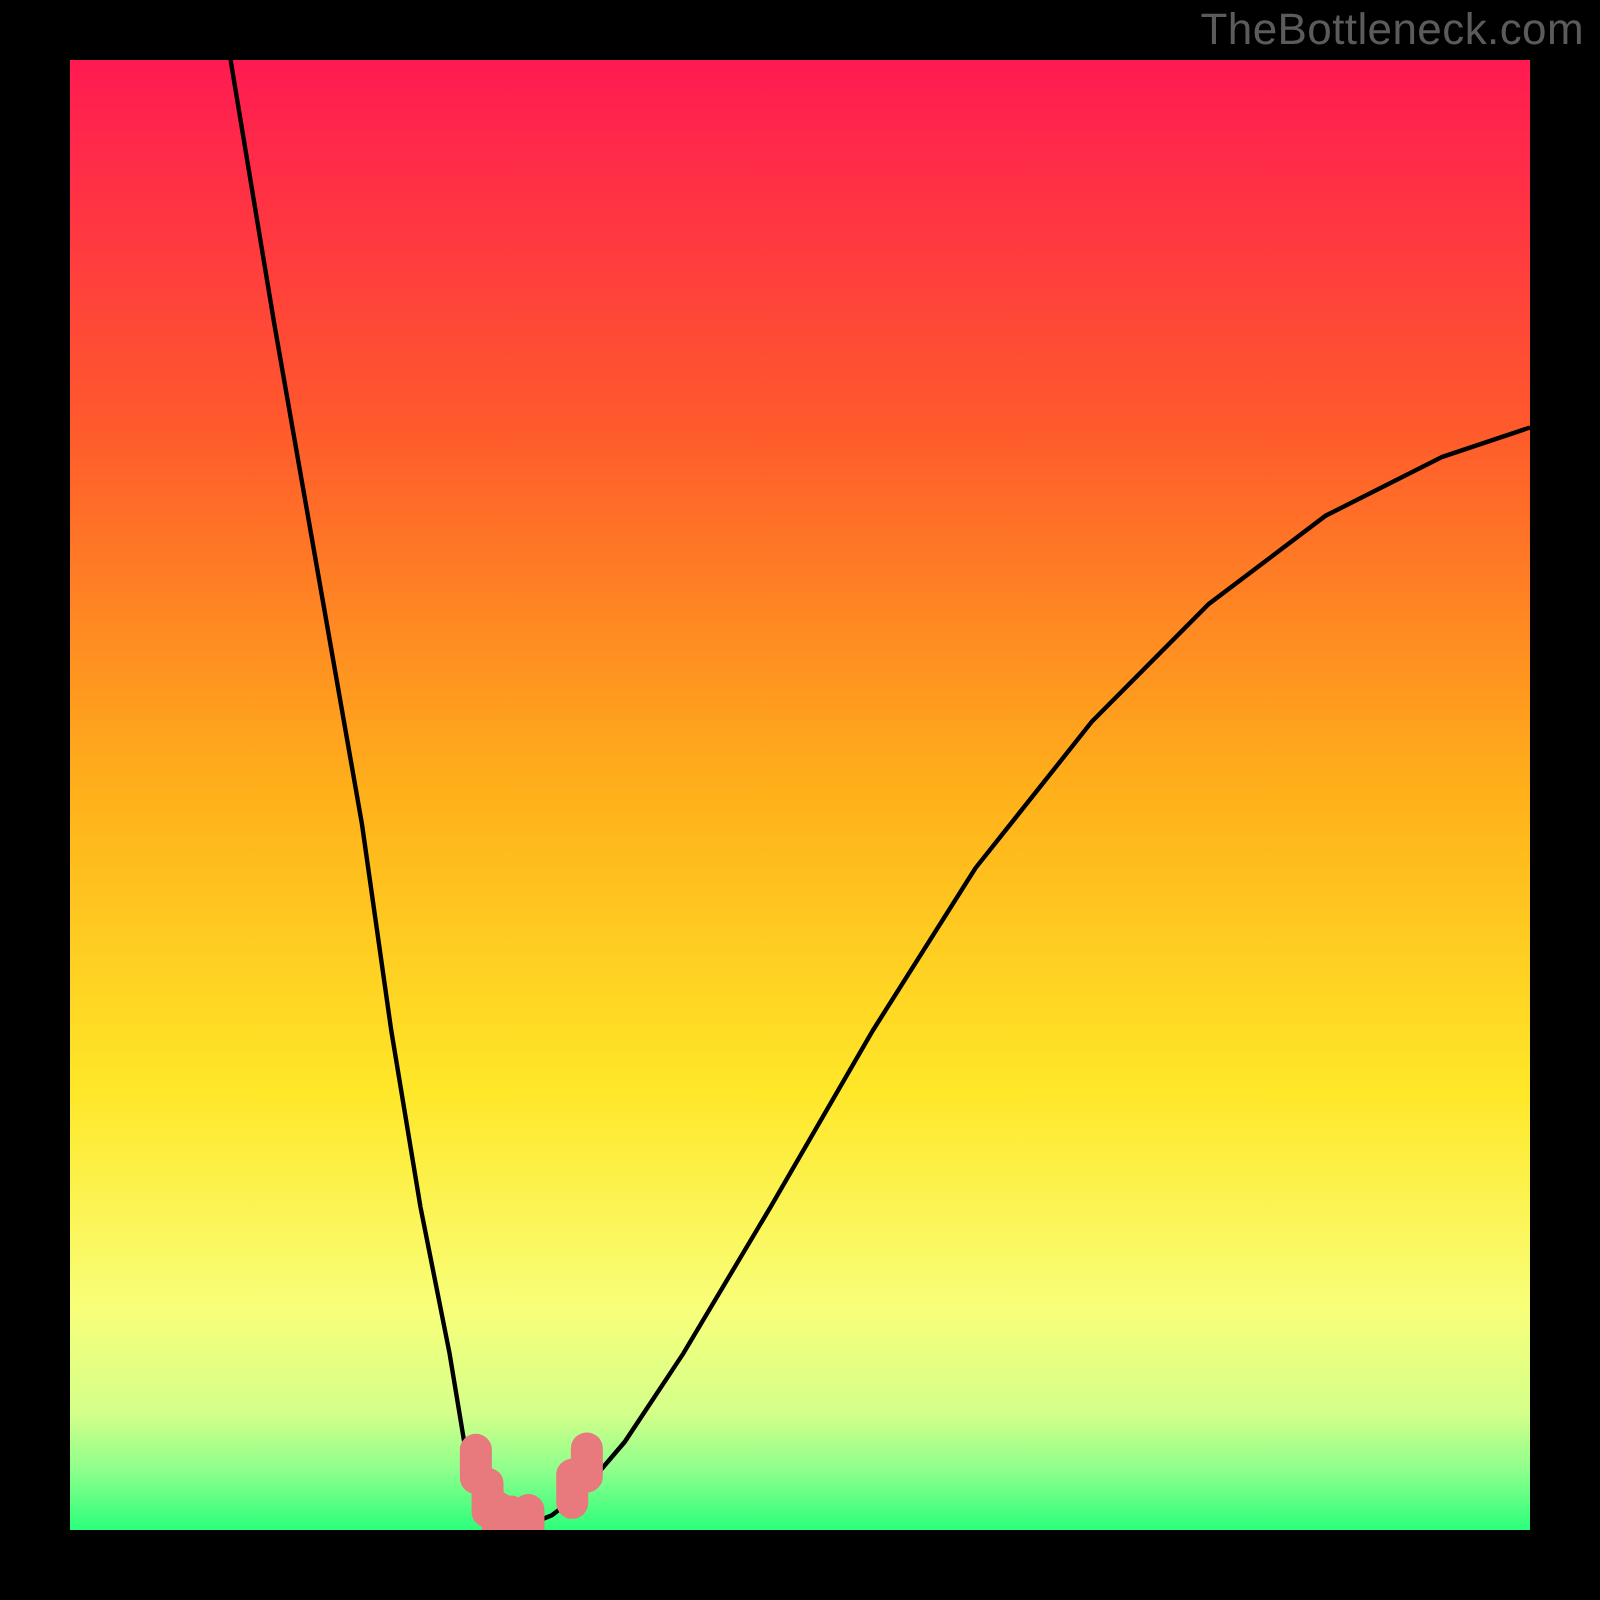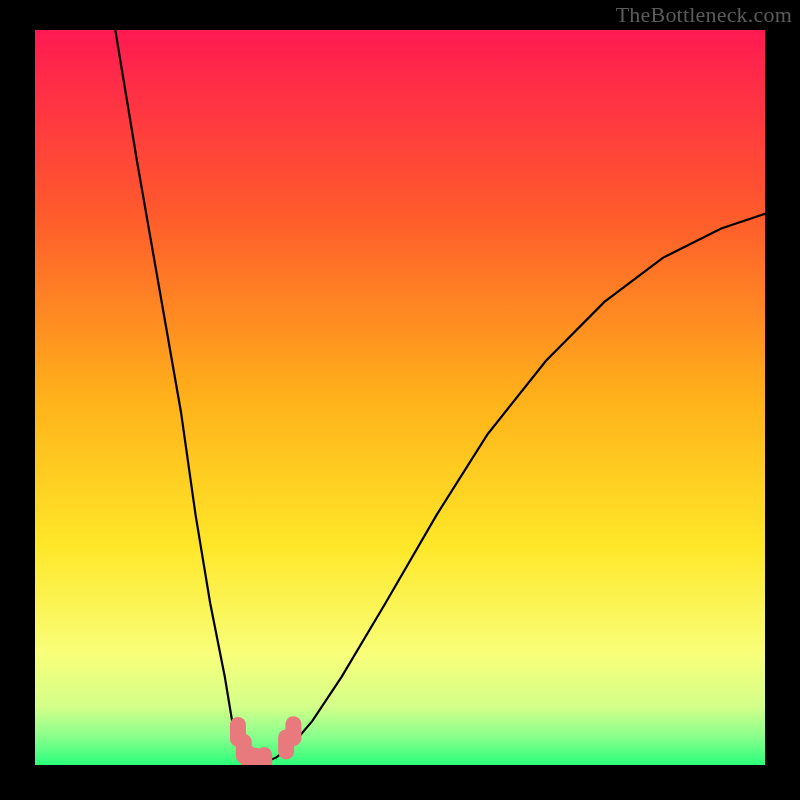--- a/index.html
+++ b/index.html
@@ -11,21 +11,20 @@
     overflow: hidden;
     font-family: Arial, Helvetica, sans-serif;
   }
   .frame {
     position: absolute;
     left: 0;
     top: 0;
     width: 800px;
     height: 800px;
     background: #000;
-    font-family: Liberation Serif, serif;
   }
   .watermark {
     position: absolute;
     top: 2px;
     right: 8px;
     color: #5b5b5b;
     font-size: 22px;
     font-weight: 500;
     letter-spacing: 0.2px;
     user-select: none;

